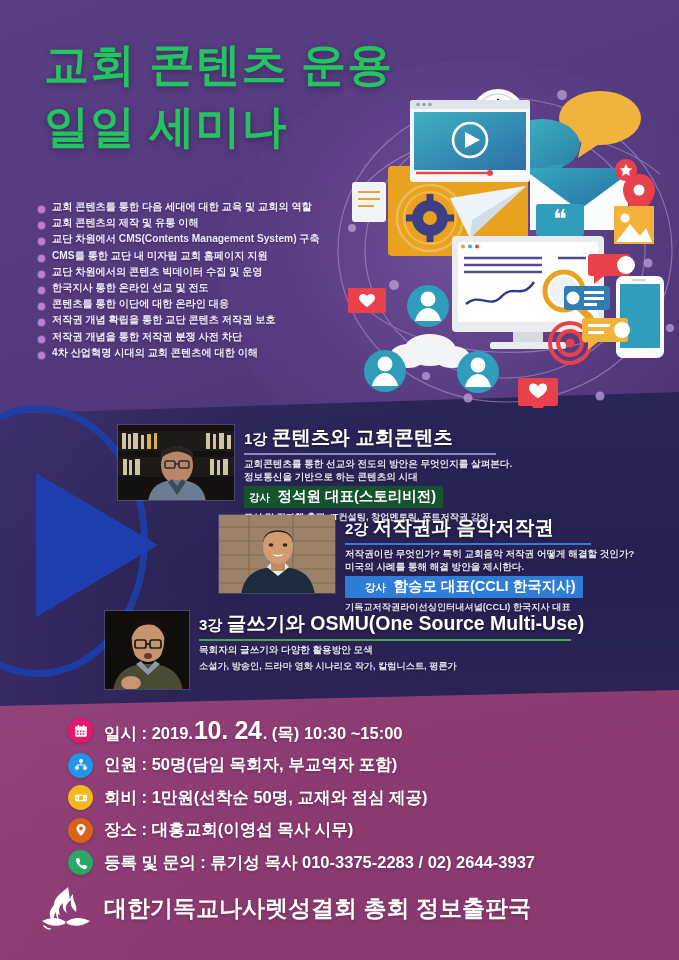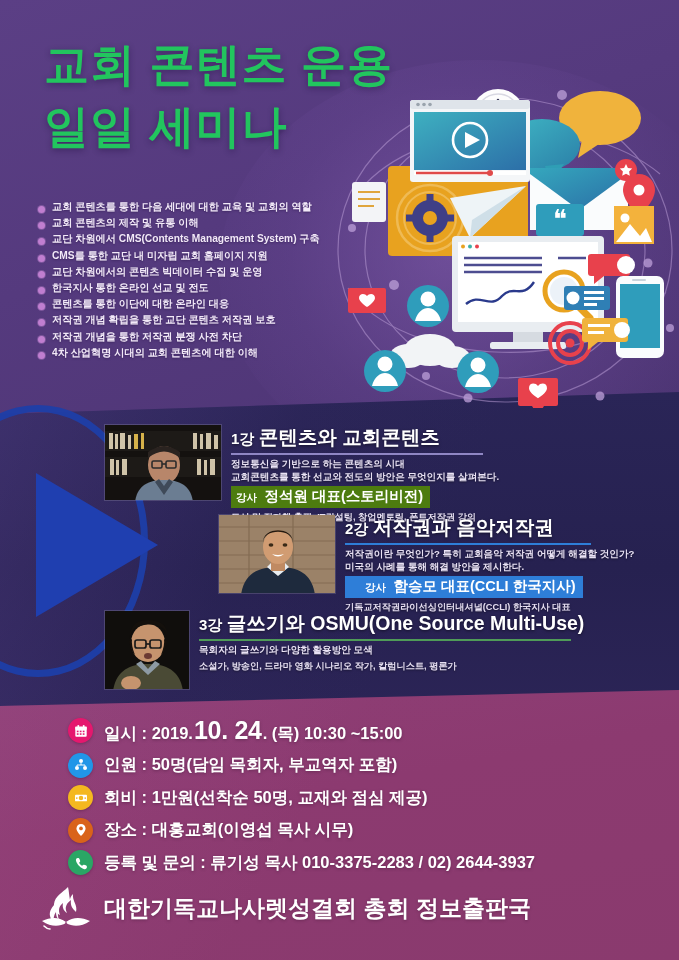--- a/index.html
+++ b/index.html
@@ -437,21 +437,21 @@
   <div class="bg-mid"></div>
   <div class="bg-mid-sheen"></div>
 
   <div class="play-watermark">
     <div class="play-ring"></div>
     <div class="play-tri"></div>
   </div>
 
   <div class="sessions">
 
-    <div class="session" style="left:104px; top:14px;">
+    <div class="session" style="left:117px; top:14px;">
       <div class="sess-photo" style="width:118px;height:77px;">
         <svg viewBox="0 0 118 77" width="118" height="77">
           <rect width="118" height="77" fill="#14110f"></rect>
           <g>
             <rect x="0" y="6" width="118" height="20" fill="#1d1a17"></rect>
             <rect x="0" y="32" width="118" height="20" fill="#1d1a17"></rect>
             <g fill="#cfc3a8">
               <rect x="4" y="8" width="4" height="16"></rect>
                 <rect x="10" y="9" width="3" height="15"></rect>
               <rect x="15" y="8" width="5" height="16"></rect>
@@ -485,23 +485,23 @@
             <path d="M50 57 l9 13 l9-13 l-4-3 l-5 7 l-5-7z" fill="#3f4a59"></path>
           </g>
         </svg>
       </div>
       <div class="sess-body">
         <div class="sess-title">
           <span class="num">1강</span>
           <span class="main">콘텐츠와 교회콘텐츠</span>
         </div>
         <div class="sess-rule" style="background:#8f86c4;width:252px;"></div>
+        <div class="sess-desc">교회콘텐츠를 통한 선교와 전도의 방안은 무엇인지를 살펴본다.</div>
         <div class="sess-desc">정보통신을 기반으로 하는 콘텐츠의 시대</div>
-        <div class="sess-desc">교회콘텐츠를 통한 선교와 전도의 방안은 무엇인지를 살펴본다.</div>
-        <div class="sess-speaker" style="background:#4d7c0f;">
+        <div class="sess-speaker" style="background:#14532d;">
           <span class="lbl">강사</span>
           <span class="nm">정석원 대표(스토리비전)</span>
         </div>
         <div class="sess-bio">도서 및 전자책 출판, IT컨설팅, 창업멘토링, 폰트저작권 강의</div>
       </div>
     </div>
 
     <div class="session" style="left:218px; top:104px;">
       <div class="sess-photo" style="width:118px;height:80px;">
         <svg viewBox="0 0 118 80" width="118" height="80">

